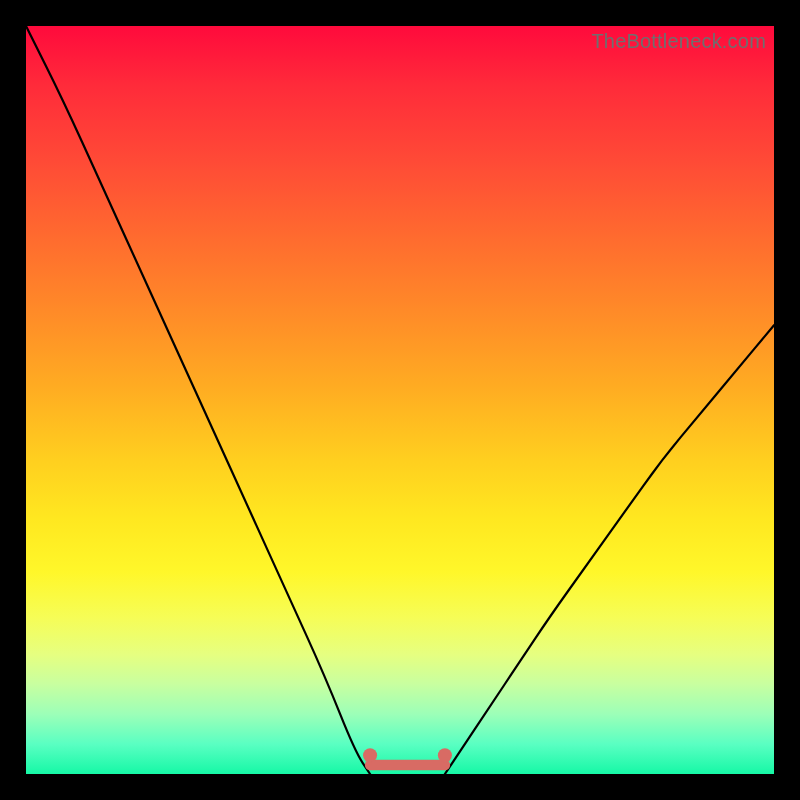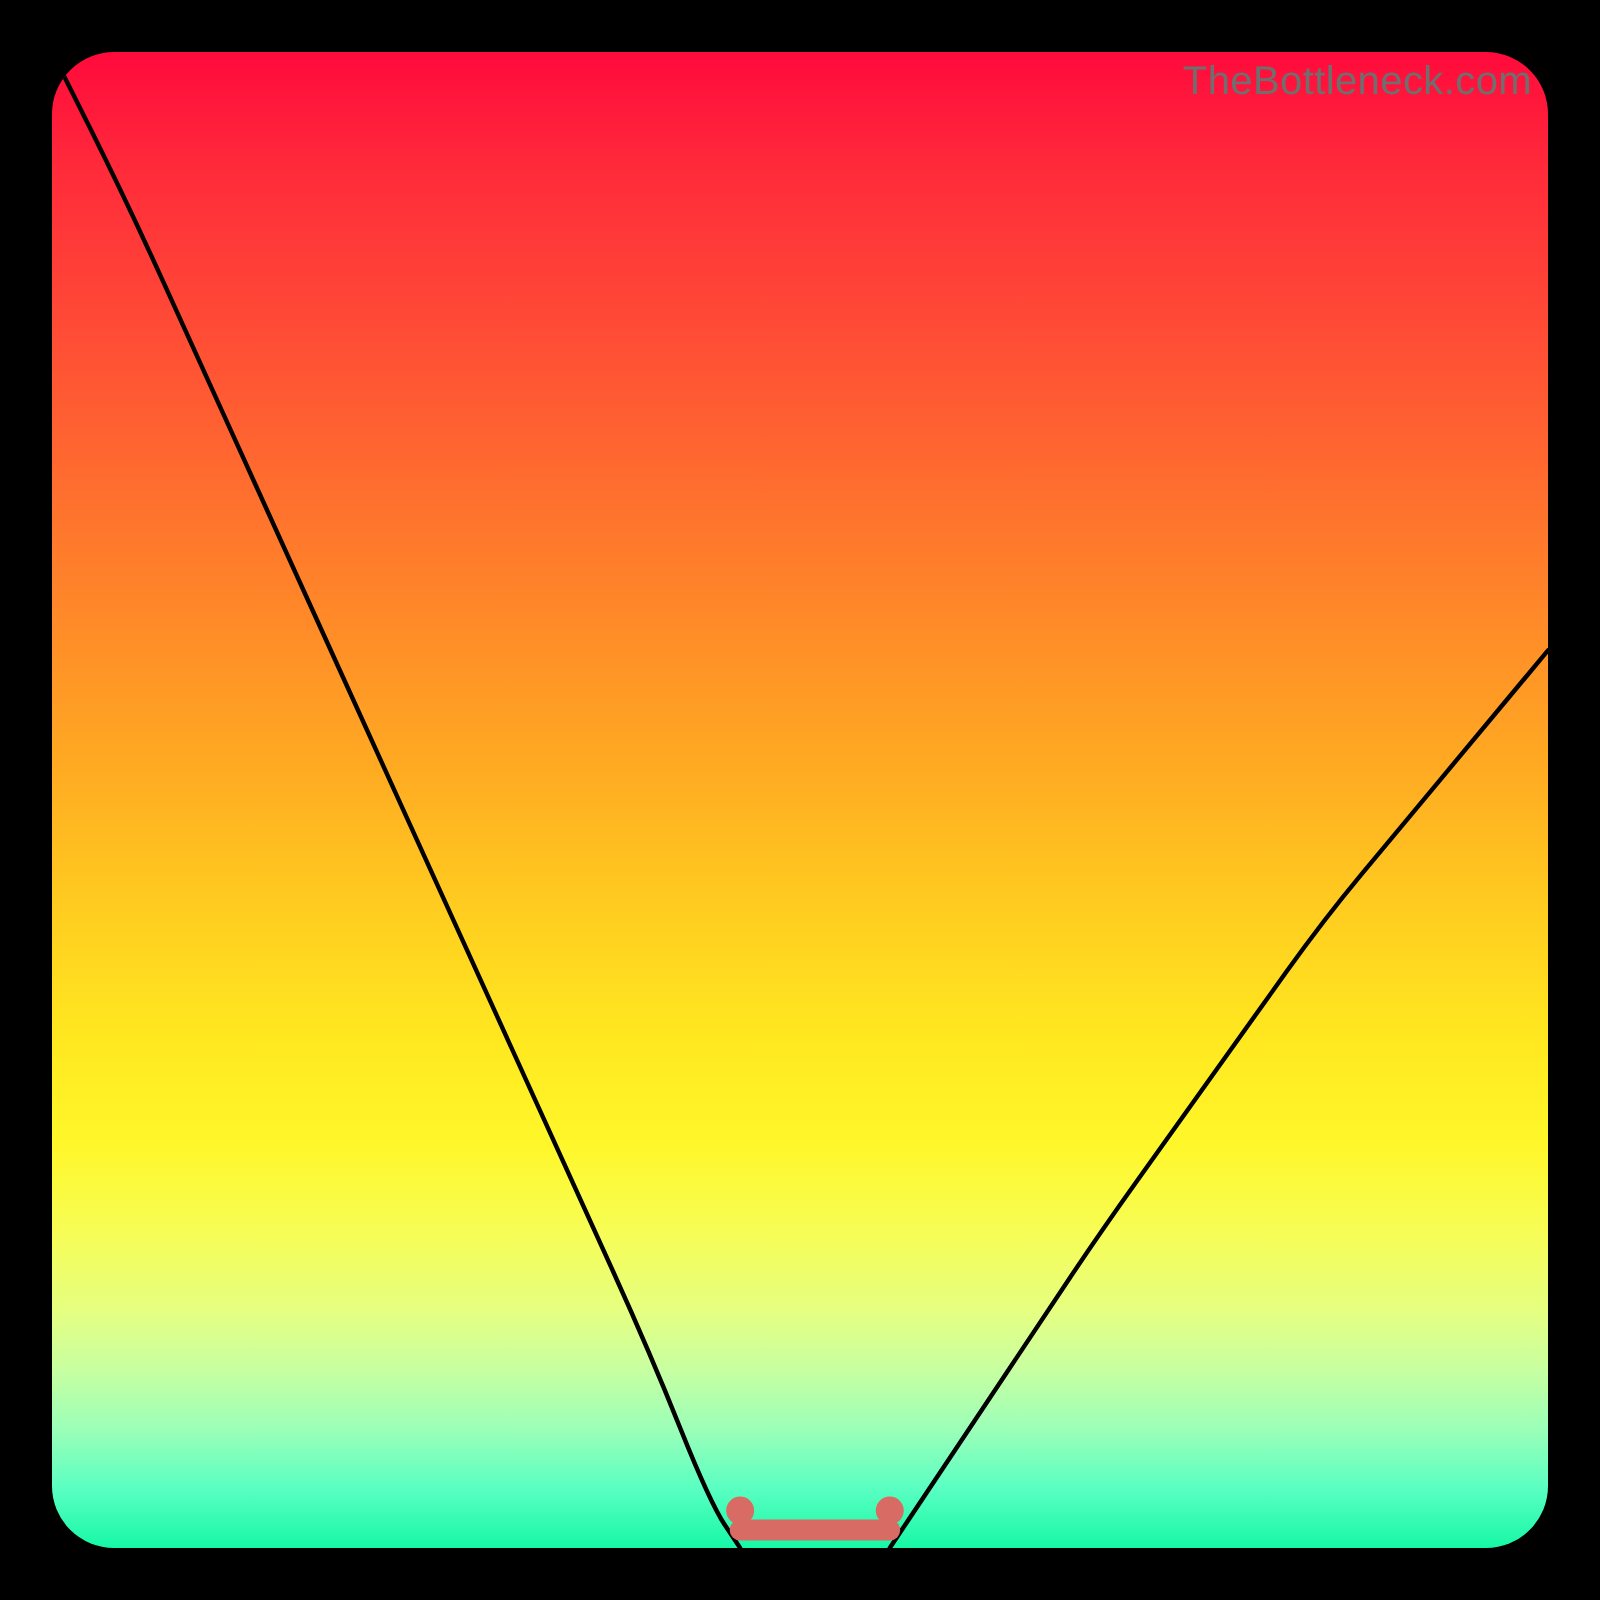--- a/index.html
+++ b/index.html
@@ -17,21 +17,20 @@
     height: 800px;
     background: #000;
   }
   .plot {
     position: absolute;
     left: 26px;
     top: 26px;
     width: 748px;
     height: 748px;
     overflow: hidden;
-    border-radius: 31px;
   }
   .gradient {
     position: absolute;
     inset: 0;
     background: linear-gradient(to bottom,
       #ff0a3c 0%,
       #ff2b3a 8%,
       #ff4a36 18%,
       #ff6a2f 28%,
       #ff8a28 38%,

